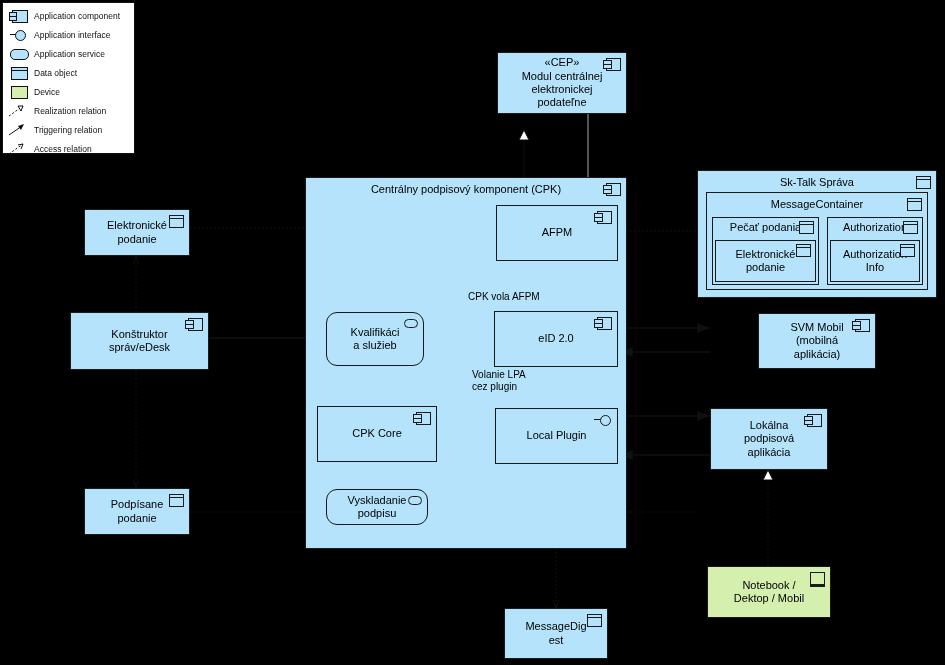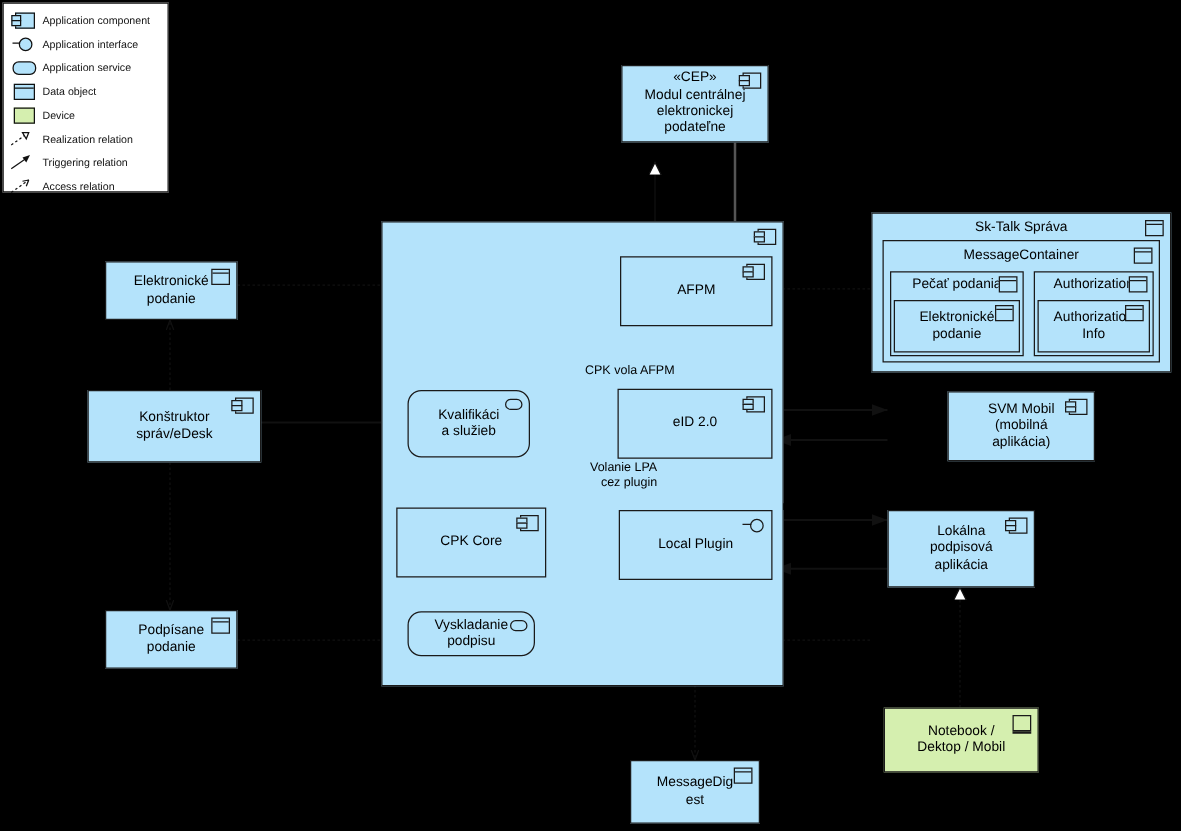--- a/index.html
+++ b/index.html
@@ -33,21 +33,21 @@
       border-radius:5px;top:6px;}
   .badge.iface{width:9px;height:9px;border:1px solid #1a1a1a;background:#b4e3fb;
       border-radius:50%;right:6px;top:6px;}
   .badge.iface:before{content:"";position:absolute;left:-7px;top:3px;width:7px;
       border-top:1px solid #1a1a1a;}
   .badge.device{width:13px;height:11px;border:1px solid #1a1a1a;background:#d5efaf;}
   .badge.device:before{content:"";position:absolute;left:-1px;right:-1px;bottom:-3px;
       height:2px;background:#1a1a1a;}
 
   .edgelabel{position:absolute;font-size:8px;color:#000;white-space:nowrap;
-      line-height:1.15;text-align:right;}
+      line-height:1.15;text-align:left;}
   .edgelabel.big{font-size:10px;}
 
   
   #legend{position:absolute;left:2px;top:2px;width:133px;height:152px;
       background:#fff;border:1px solid #111;box-sizing:border-box;
       padding:3px 20px 0 4px;}
   .lgrow{display:flex;align-items:center;height:19px;font-size:8.5px;color:#111;}
   .lgicon{width:22px;height:15px;position:relative;flex:none;margin-right:5px;}
   .li-comp{position:absolute;left:5px;top:2px;width:14px;height:11px;
       border:1px solid #111;background:#b4e3fb;}
@@ -177,32 +177,33 @@
         <svg width="22" height="15">
             <line x1="2" y1="13" x2="16" y2="3" stroke="#111" stroke-dasharray="2,2"></line>
             <path d="M16,3 L11,4" stroke="#111" fill="none"></path>
             <path d="M16,3 L14,8" stroke="#111" fill="none"></path>
           </svg>
       </span>
       <span class="lgtext">Access relation</span>
     </div>
   </div>
 
-  <div class="node comp" style="left:497px;top:52px;width:118px;height:62px;">
+  <div class="node comp" style="left:497px;top:52px;width:130px;height:62px;">
     <span class="badge component"></span>
     <span class="lbl">
       <span>«CEP»</span><br>
       <span>Modul centrálnej</span><br>
       <span>elektronickej</span><br>
       <span>podateľne</span>
     </span>
   </div>
 
   <div class="node comp grp" style="left:305px;top:177px;width:322px;height:372px;">
     <span class="badge component"></span>
+    <span class="lbl">Centrálny podpisový komponent (CPK)</span>
   </div>
 
   <div class="node comp" style="left:496px;top:205px;width:122px;height:56px;">
     <span class="badge component"></span>
     <span class="lbl">AFPM</span>
   </div>
 
   <div class="node comp" style="left:494px;top:311px;width:124px;height:56px;">
     <span class="badge component"></span>
     <span class="lbl">eID 2.0</span>

